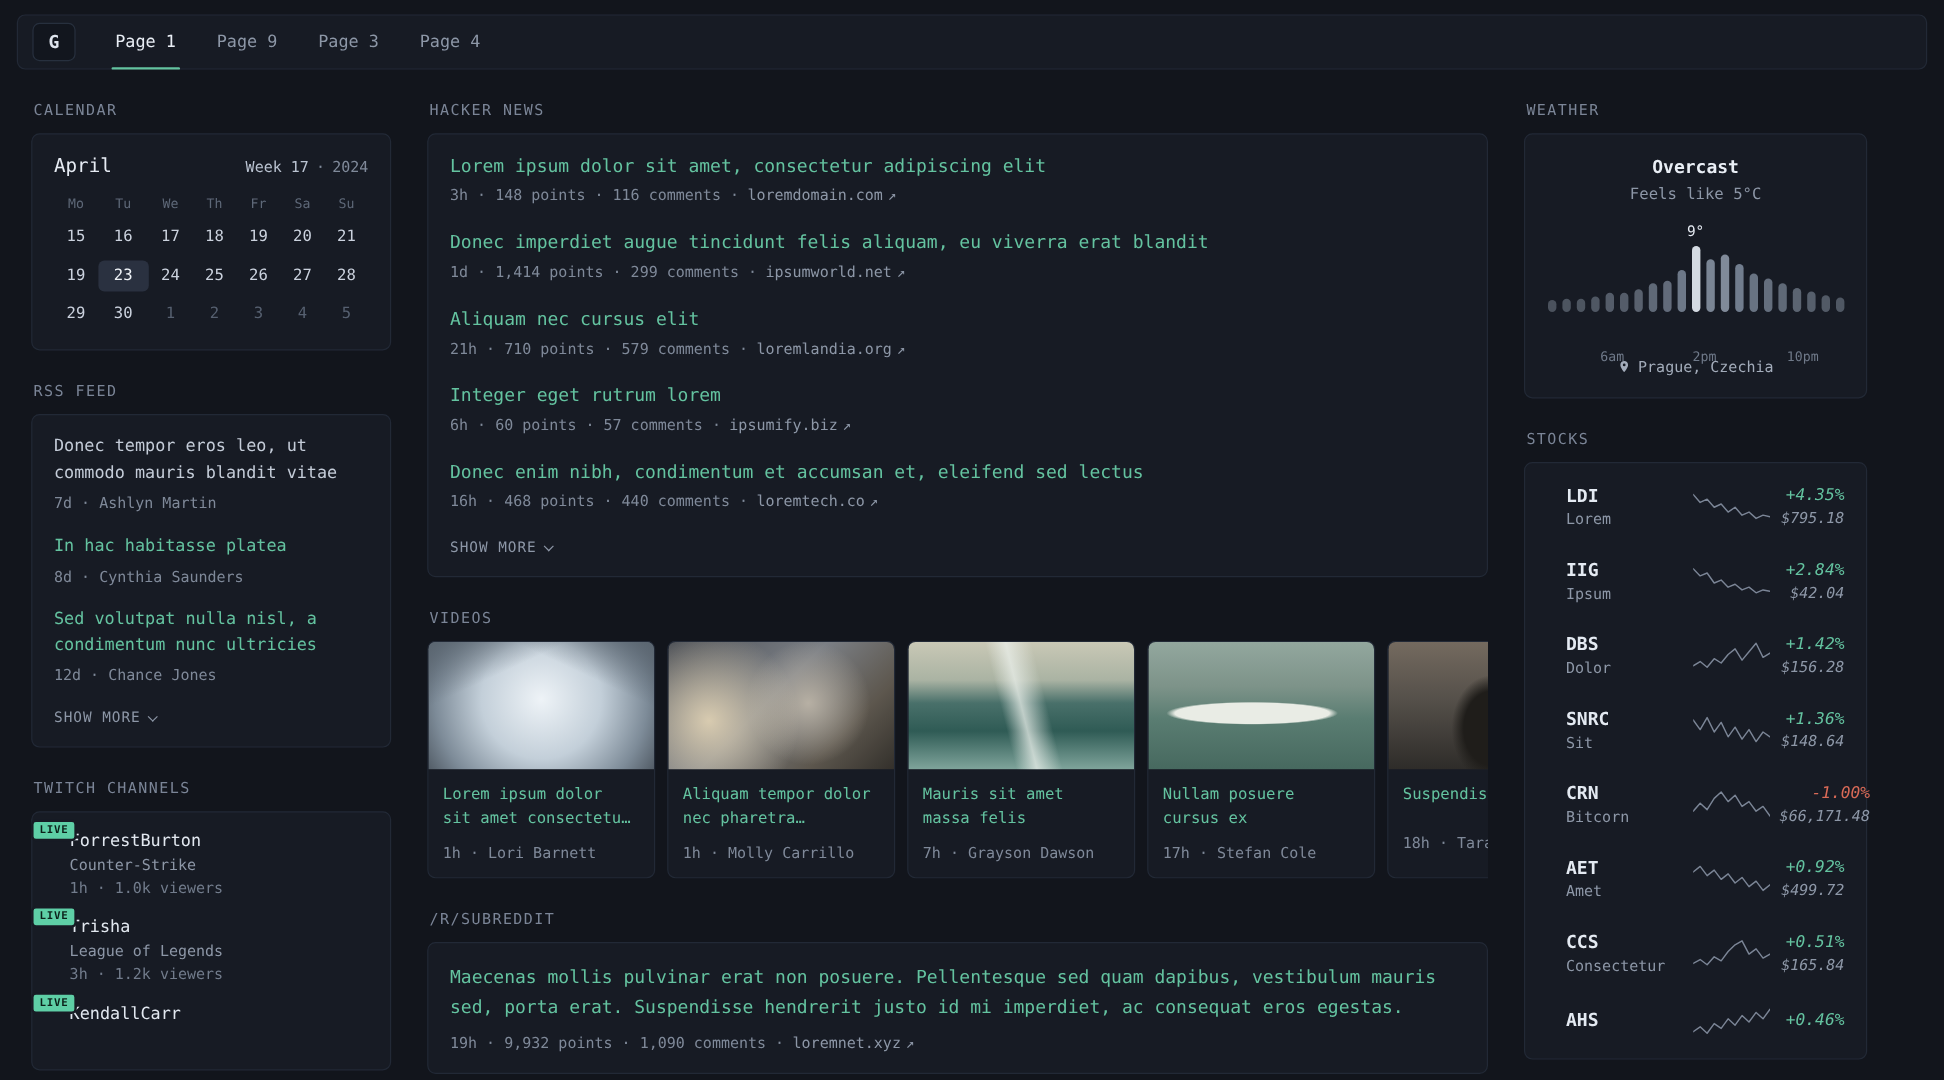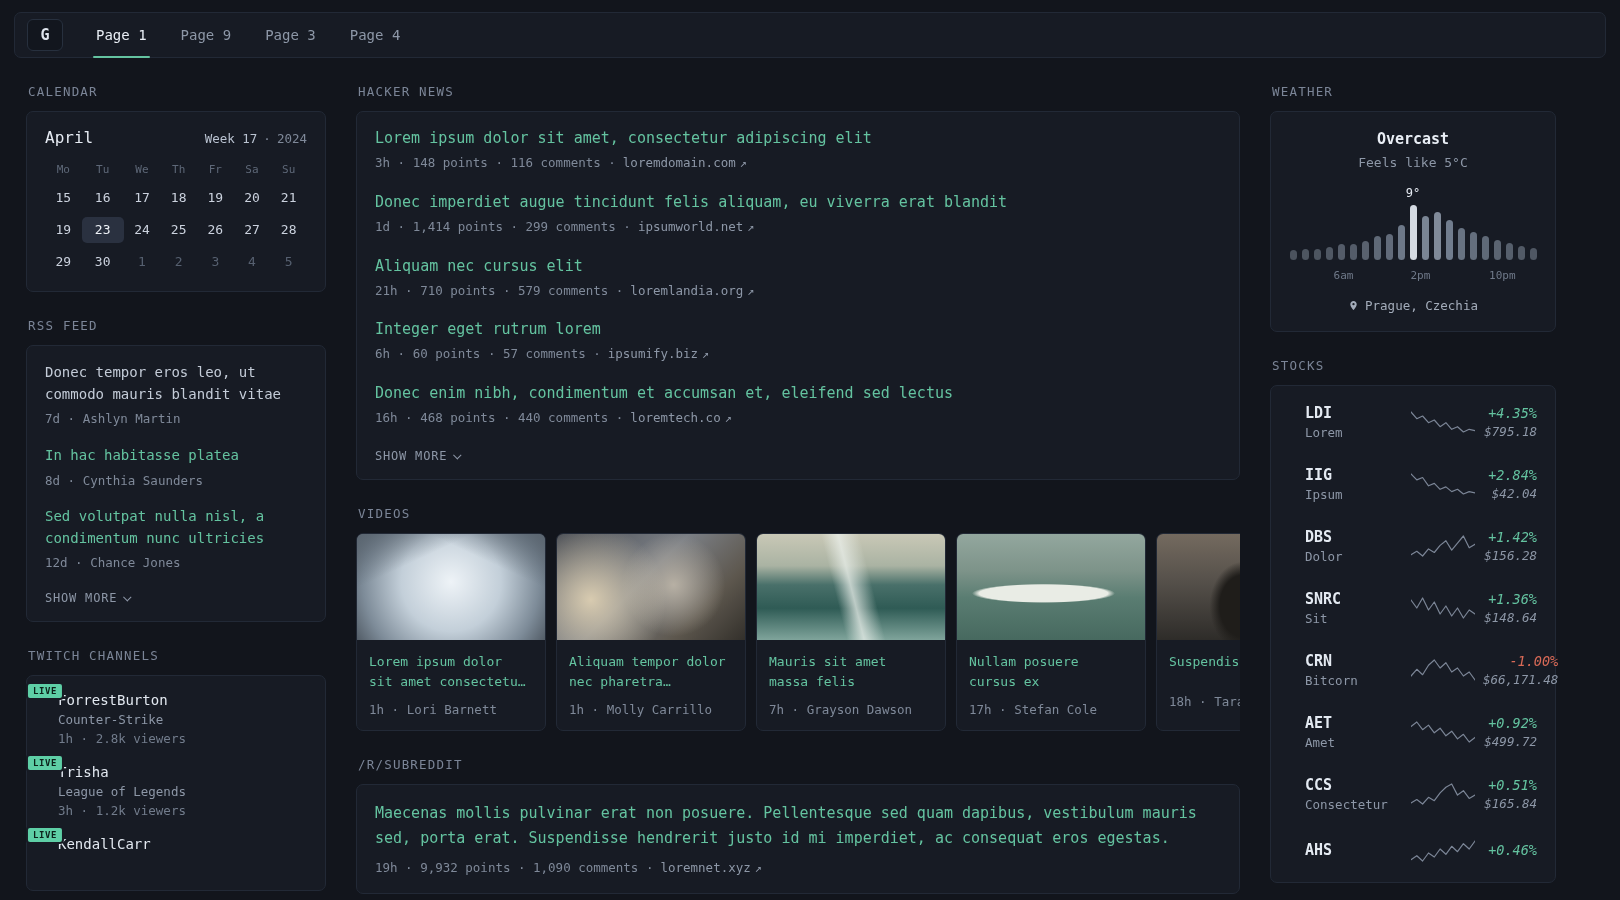--- a/index.html
+++ b/index.html
@@ -111,21 +111,21 @@
   
   .weather{text-align:center;padding:18px;}
   .w-cond{font-size:15px;font-weight:700;color:#e9eef5;}
   .w-feels{font-size:13px;color:var(--muted);margin-top:7px;}
   .w-bars{display:flex;align-items:flex-end;justify-content:center;gap:5px;height:62px;margin-top:28px;}
   .wbar-wrap{position:relative;display:flex;align-items:flex-end;}
   .wbar{width:7px;border-radius:4px;}
   .wbar-label{position:absolute;bottom:calc(100% + 5px);left:50%;transform:translateX(-50%);
     font-size:12px;color:#e6ebf3;white-space:nowrap;}
   .w-times{position:relative;height:15px;margin-top:9px;font-size:11px;color:#6f7989;}
-  .w-times span{position:absolute;transform:translateX(-50%);}
+  .w-times span{position:absolute;transform:translateX(-50%);margin-top:22px;}
   .wt-0{left:22%;}.wt-1{left:53%;}.wt-2{left:86%;}
   .w-loc{margin-top:14px;display:flex;align-items:center;justify-content:center;gap:6px;
     font-size:12.5px;color:#a3acba;}
 
   
   .stocks-card{padding:5px 18px;}
   .stock{display:flex;align-items:center;justify-content:space-between;padding:13px 0;gap:8px;}
   .s-left{width:98px;flex:none;margin-left:16px;}
   .s-sym{font-size:15px;font-weight:700;color:#e4eaf2;}
   .s-name{font-size:12.5px;color:var(--muted);margin-top:3px;}
@@ -218,21 +218,21 @@
     <h2 class="sec">TWITCH CHANNELS</h2>
     <section class="card">
       <a class="tw-row">
         <span class="av-wrap">
           <span class="avatar av-1"></span>
           <span class="live">LIVE</span>
         </span>
         <span>
           <div class="tw-name">ForrestBurton</div>
           <div class="tw-game">Counter-Strike</div>
-          <div class="tw-meta">1h · 2.8k viewers</div>
+          <div class="tw-meta">1h · 1.0k viewers</div>
         </span>
       </a>
       <a class="tw-row">
         <span class="av-wrap">
           <span class="avatar av-2"></span>
           <span class="live">LIVE</span>
         </span>
         <span>
           <div class="tw-name">Trisha</div>
           <div class="tw-game">League of Legends</div>

